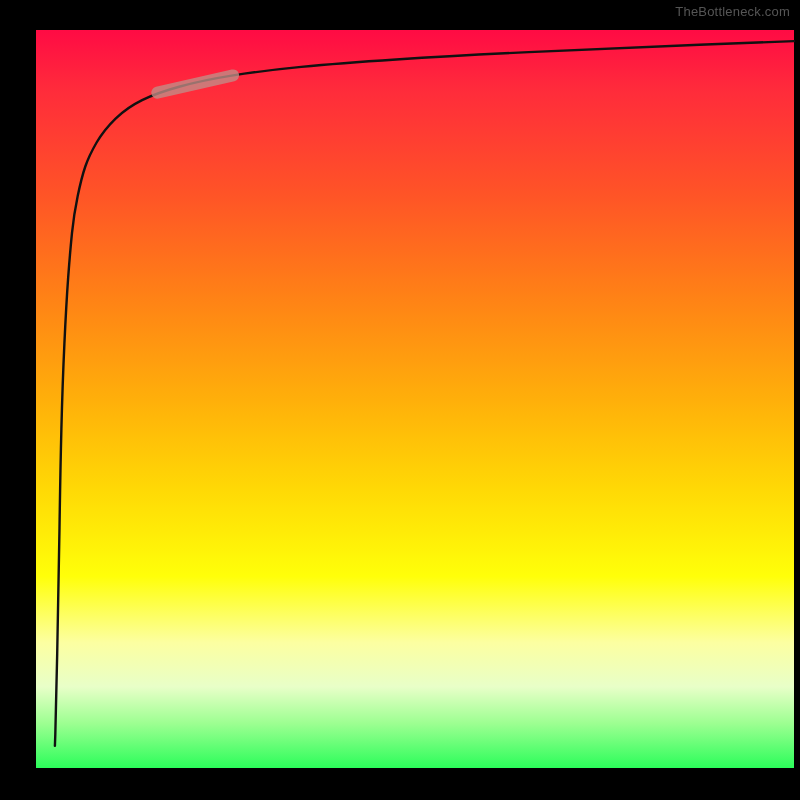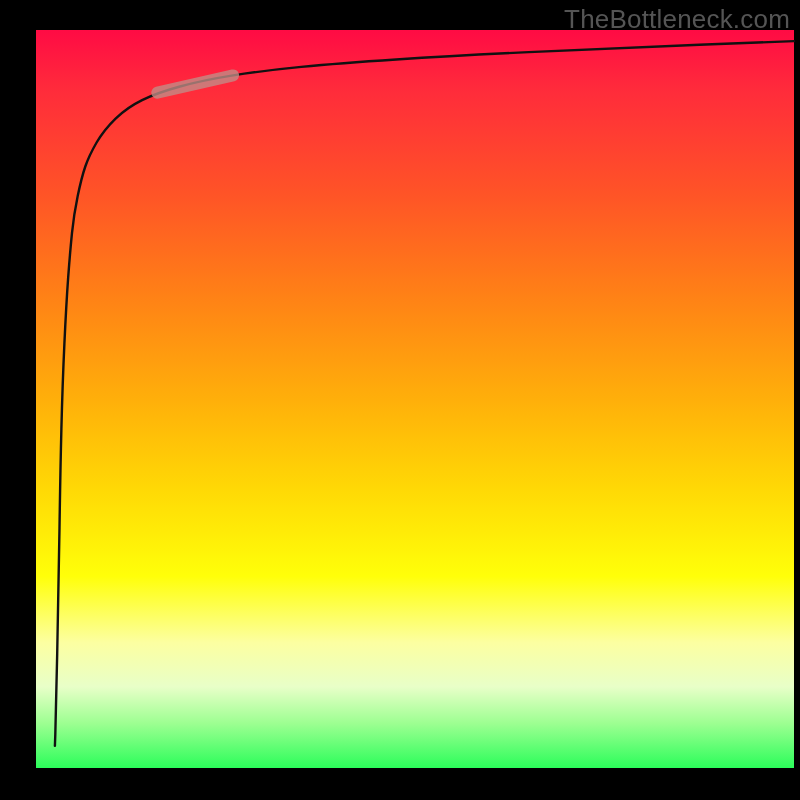--- a/index.html
+++ b/index.html
@@ -15,21 +15,21 @@
     position: relative;
     width: 800px;
     height: 800px;
     background: #000;
   }
   .watermark {
     position: absolute;
     top: 4px;
     right: 10px;
     color: #555;
-    font-size: 26px;
+    font-size: 13px;
     font-weight: 500;
     letter-spacing: 0.2px;
     user-select: none;
   }
   .plot-area {
     position: absolute;
     left: 36px;
     top: 30px;
     width: 758px;
     height: 738px;

